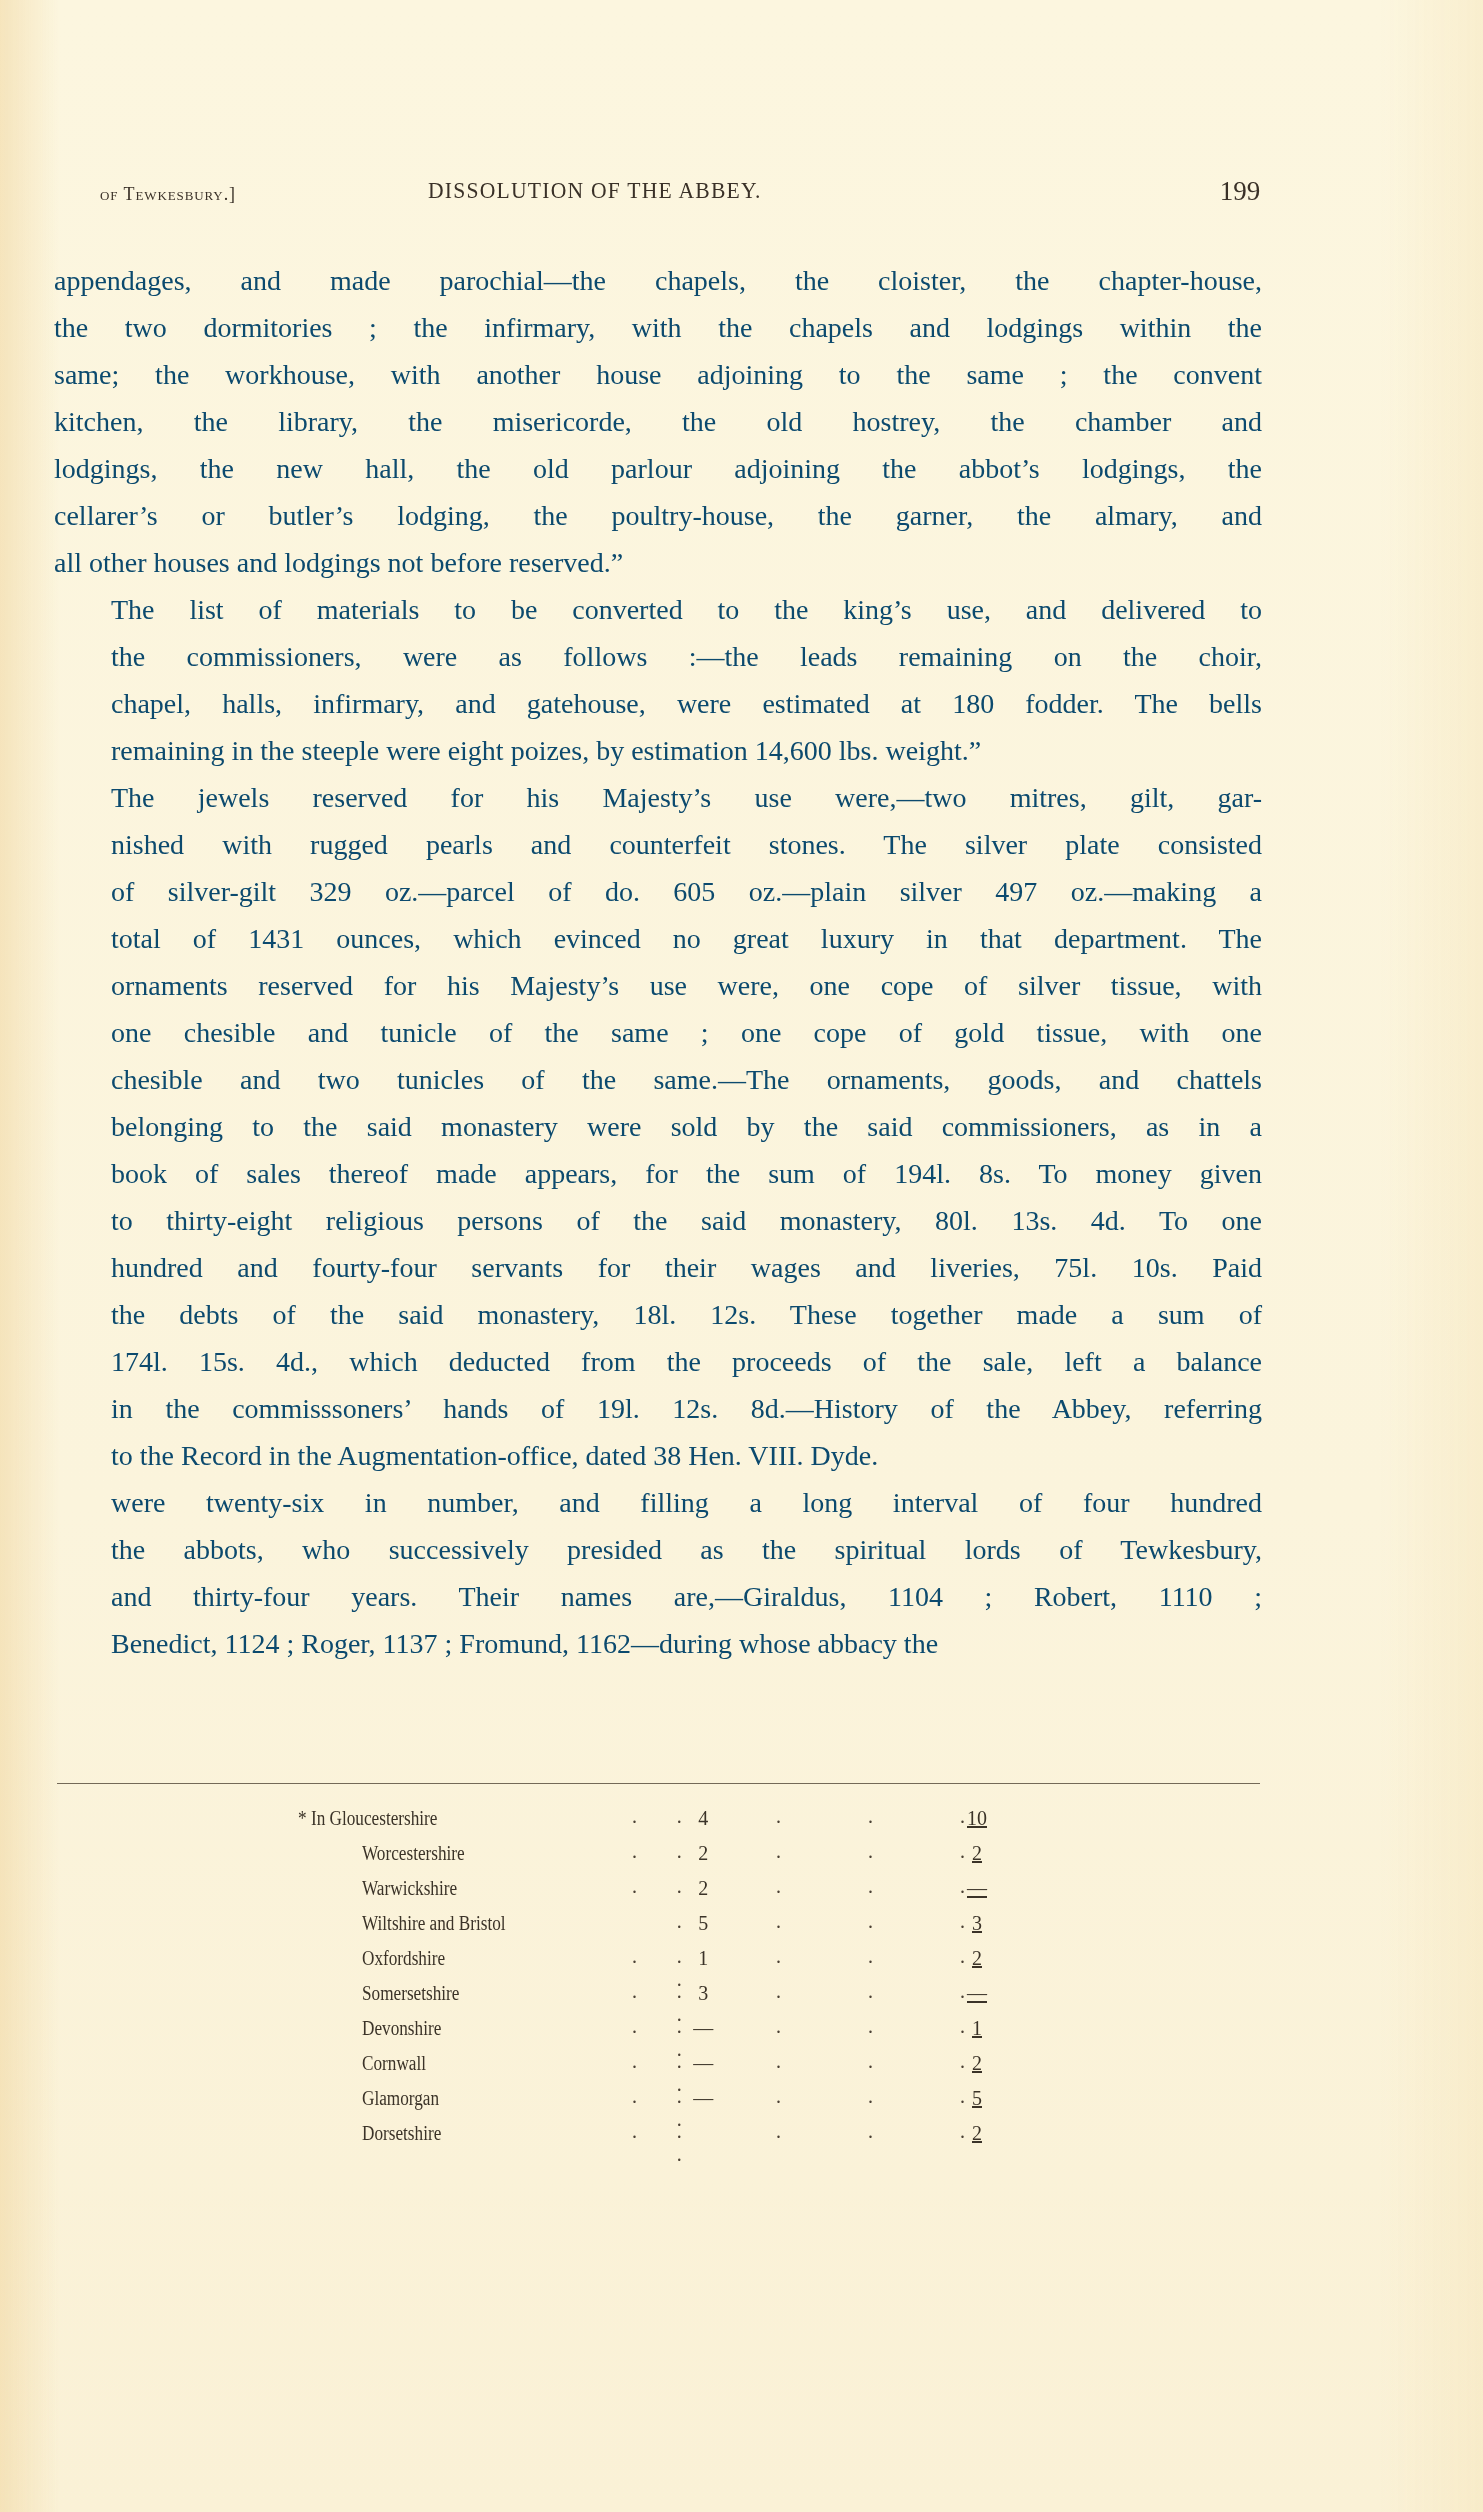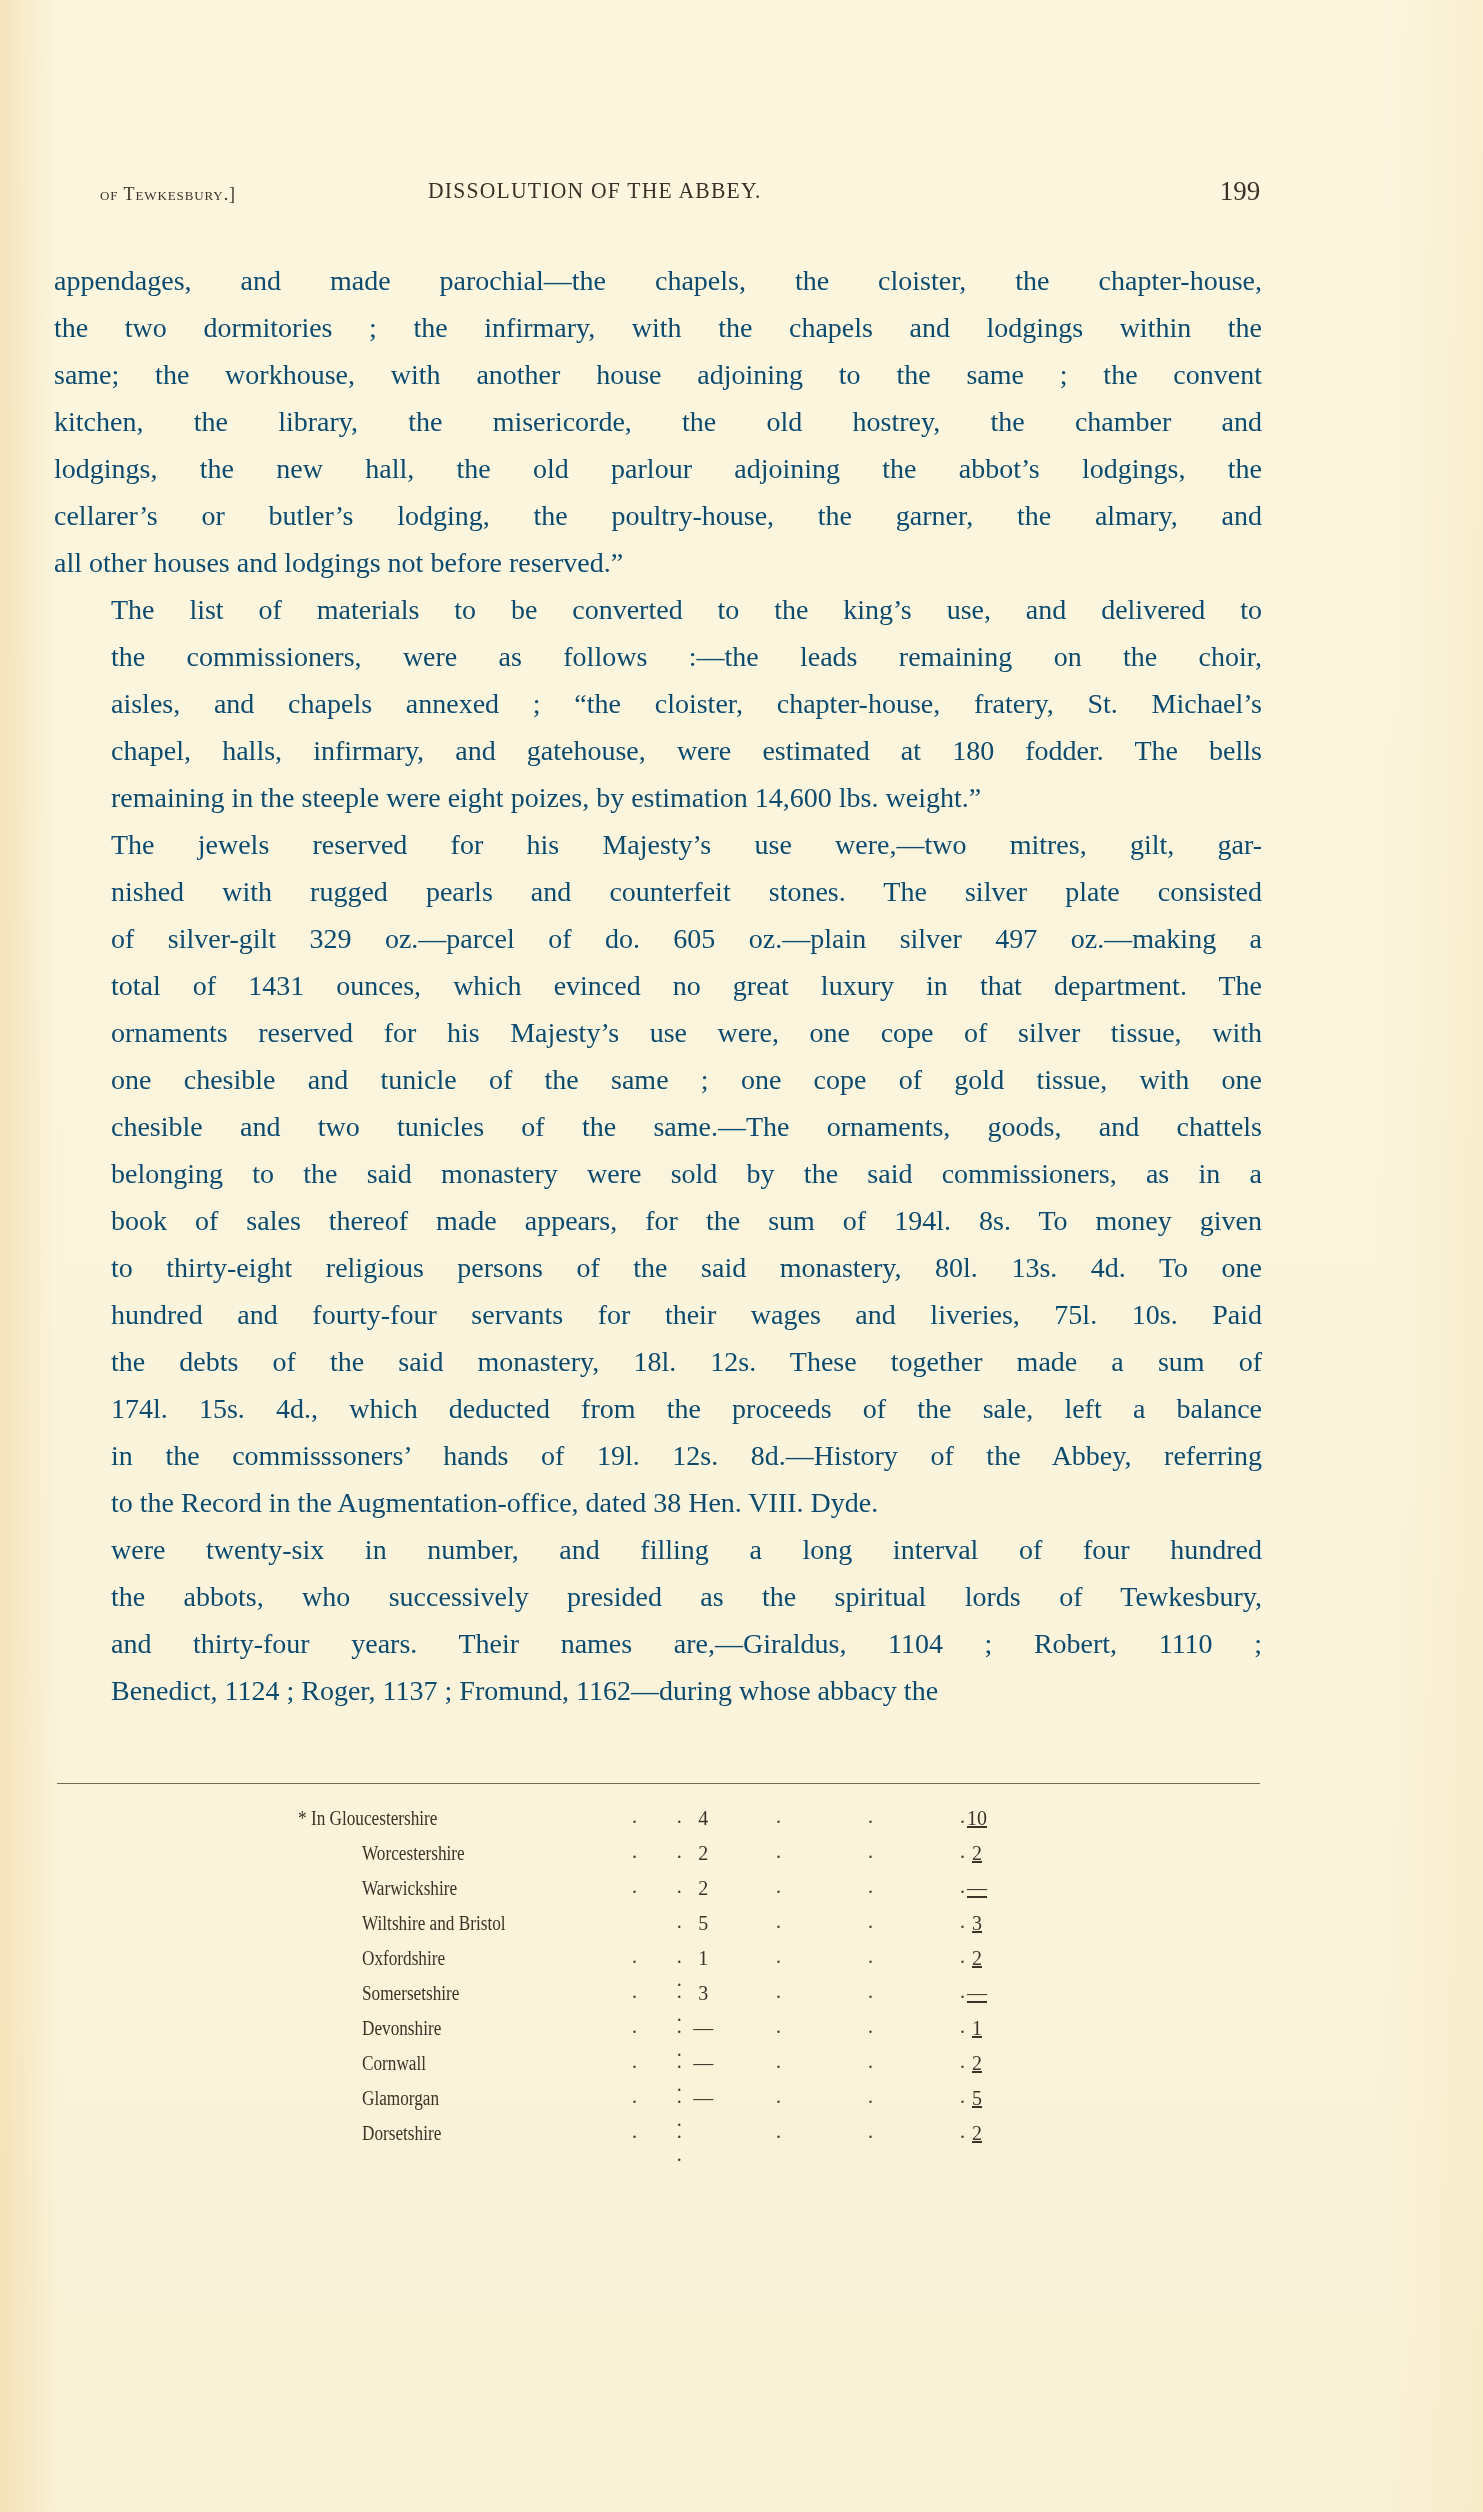--- a/index.html
+++ b/index.html
@@ -129,21 +129,20 @@
       <span class="line">the two dormitories ; the infirmary, with the chapels and lodgings within the</span>
       <span class="line">same; the workhouse, with another house adjoining to the same ; the convent</span>
       <span class="line">kitchen, the library, the misericorde, the old hostrey, the chamber and</span>
       <span class="line">lodgings, the new hall, the old parlour adjoining the abbot’s lodgings, the</span>
       <span class="line">cellarer’s or butler’s lodging, the poultry-house, the garner, the almary, and</span>
       <span class="line last">all other houses and lodgings not before reserved.”</span>
     </p>
     <p>
       <span class="line">The list of materials to be converted to the king’s use, and delivered to</span>
       <span class="line">the commissioners, were as follows :—the leads remaining on the choir,</span>
-      <span class="line">aisles, and chapels annexed ; “the cloister, chapter-house, fratery, St. Michael’s</span>
       <span class="line">chapel, halls, infirmary, and gatehouse, were estimated at 180 fodder. The bells</span>
       <span class="line last">remaining in the steeple were eight poizes, by estimation 14,600 lbs. weight.”</span>
     </p>
     <p>
       <span class="line">The jewels reserved for his Majesty’s use were,—two mitres, gilt, gar-</span>
       <span class="line">nished with rugged pearls and counterfeit stones. The silver plate consisted</span>
       <span class="line">of silver-gilt 329 oz.—parcel of do. 605 oz.—plain silver 497 oz.—making a</span>
       <span class="line">total of 1431 ounces, which evinced no great luxury in that department. The</span>
       <span class="line">ornaments reserved for his Majesty’s use were, one cope of silver tissue, with</span>
       <span class="line">one chesible and tunicle of the same ; one cope of gold tissue, with one</span>

